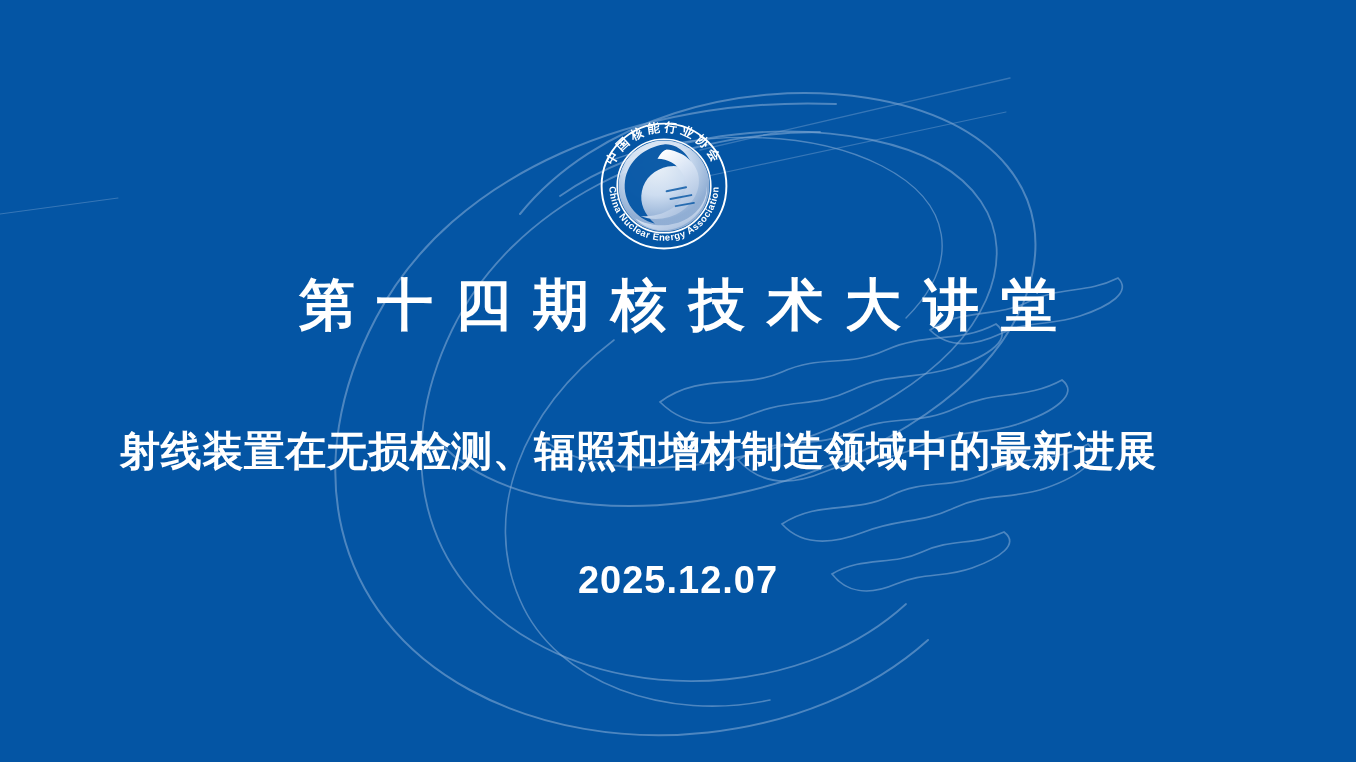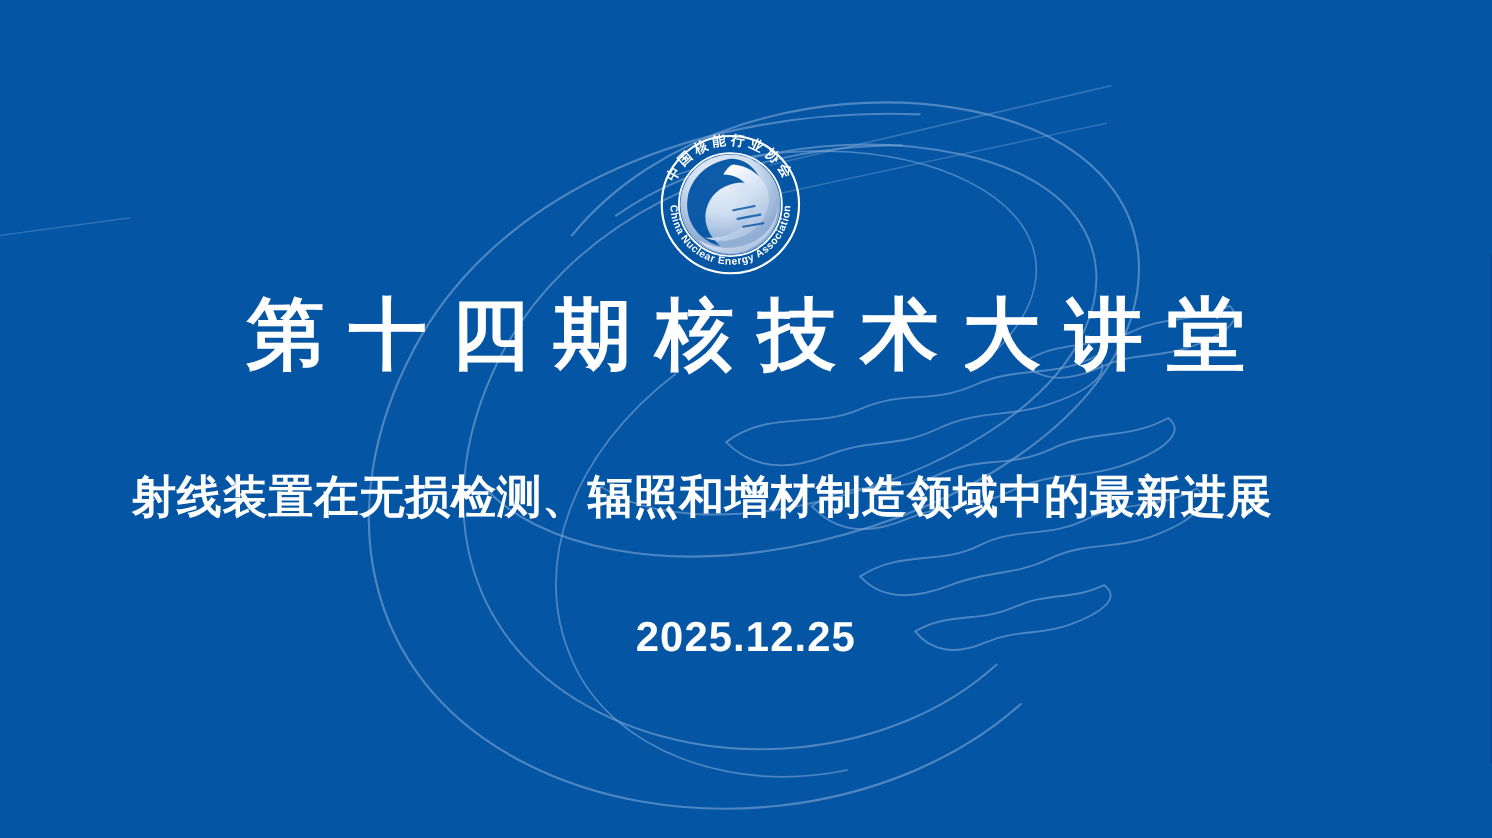--- a/index.html
+++ b/index.html
@@ -40,21 +40,21 @@
   }
 
   
   #title-main {
     position: absolute;
     left: 0;
     top: 256px;
     width: 1356px;
     text-align: center;
     color: #ffffff;
-    font-size: 71px;
+    font-size: 56px;
     line-height: 98px;
     font-weight: bold;
     letter-spacing: 22px;
     text-indent: 22px;
     white-space: nowrap;
   }
 
   #title-sub {
     position: absolute;
     left: 0;
@@ -229,15 +229,15 @@
     </text>
     <text fill="#ffffff" font-size="14.5" font-weight="bold" letter-spacing="0.8" font-family="'Liberation Sans', sans-serif">
       <textPath href="#arcBottom" startOffset="50%" text-anchor="middle">China Nuclear Energy Association</textPath>
     </text>
   </svg>
 
   <div id="title-main">第十四期核技术大讲堂</div>
 
   <div id="title-sub">射线装置在无损检测、辐照和增材制造领域中的最新进展</div>
 
-  <div id="date-line">2025.12.25</div>
+  <div id="date-line">2025.12.07</div>
 
 </div>
 
 </body></html>

